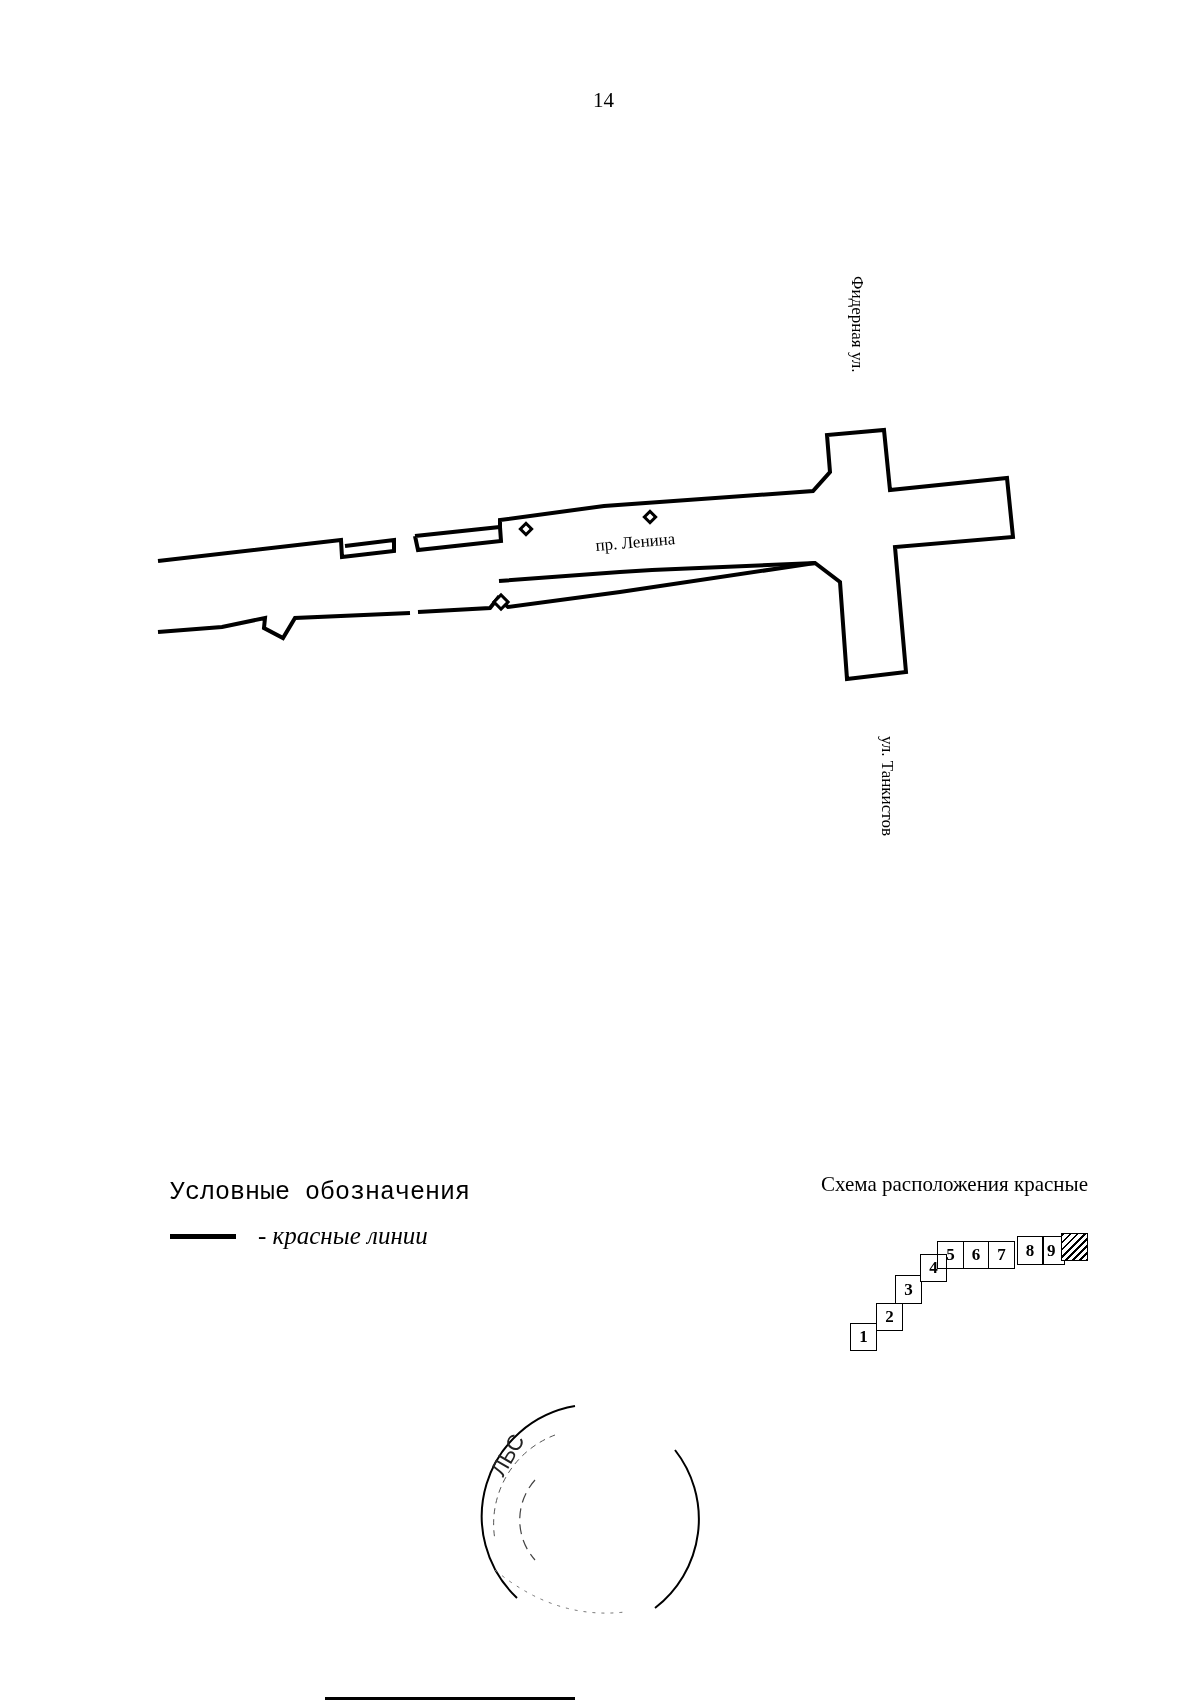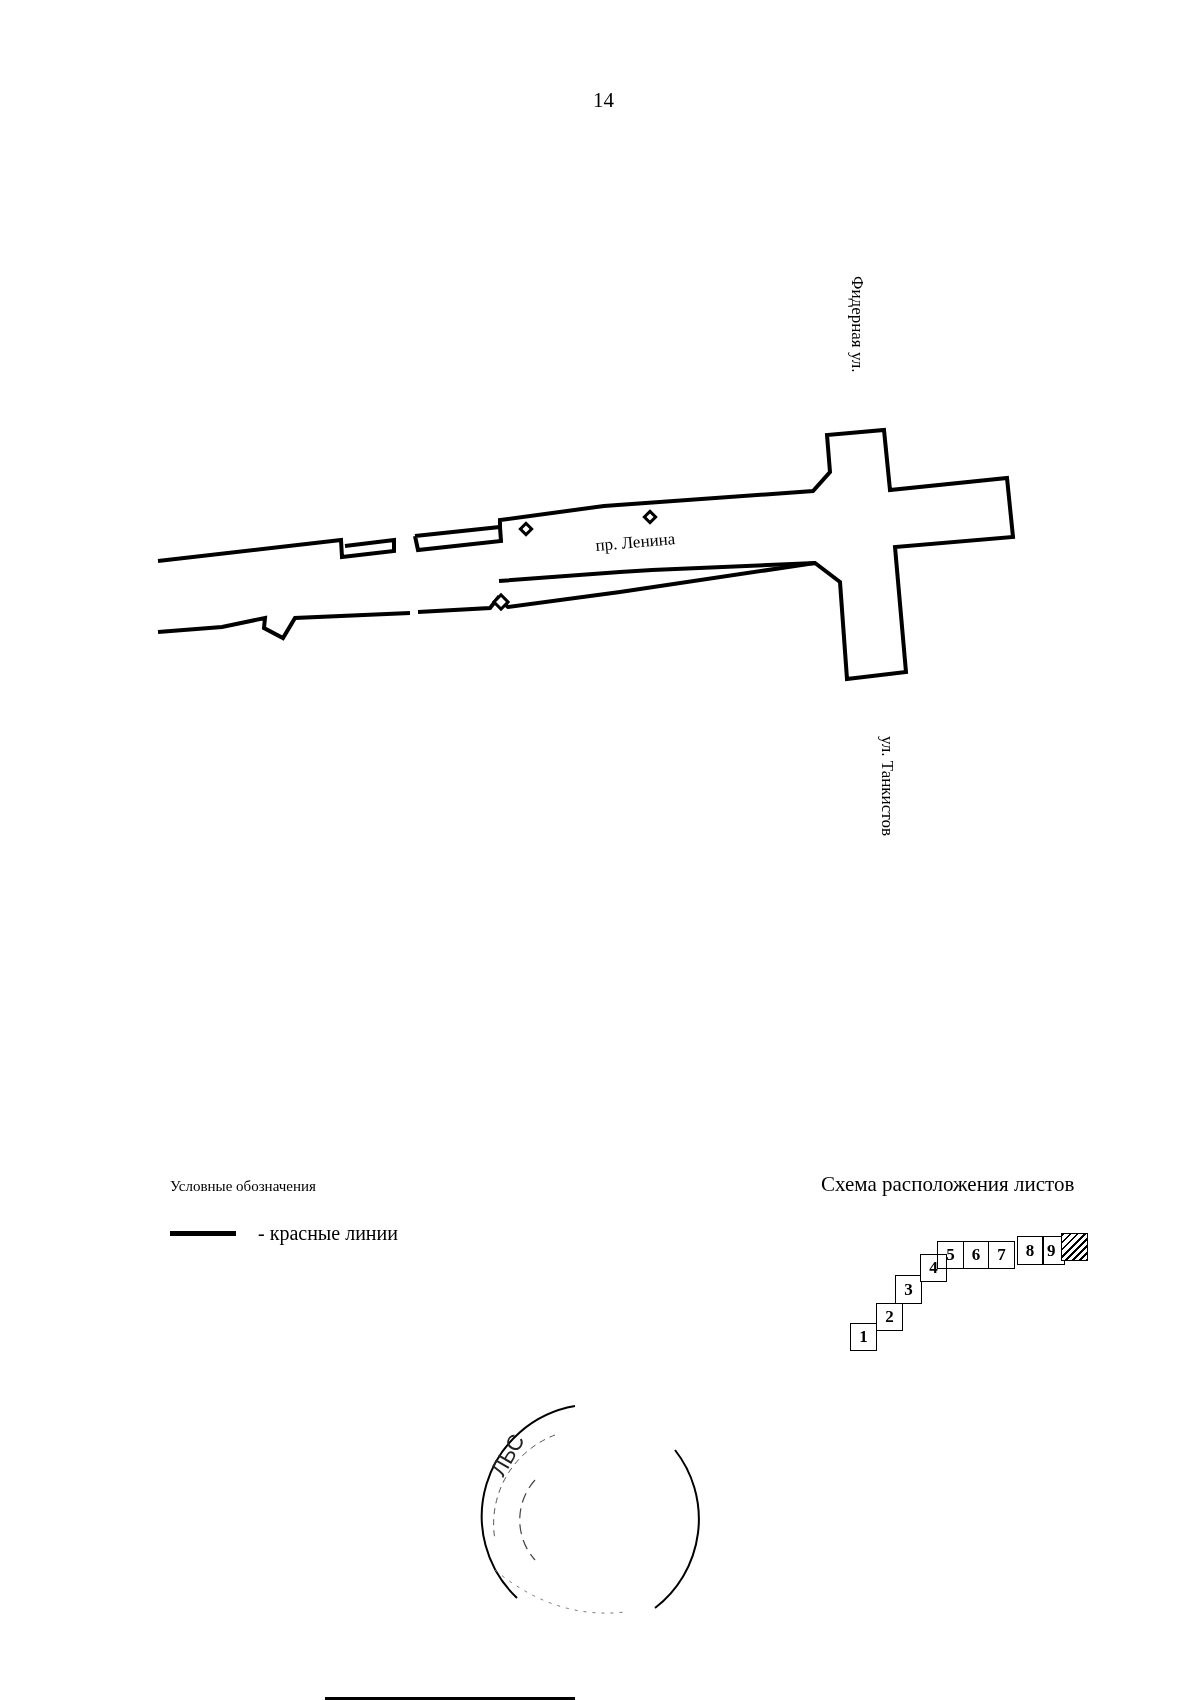--- a/index.html
+++ b/index.html
@@ -1,22 +1,22 @@
 <!DOCTYPE html>
 <html><head>
 <meta charset="utf-8">
 <style>
   html, body { margin: 0; padding: 0; background: #ffffff; }
   body { width: 1200px; height: 1700px; position: relative; overflow: hidden;
          font-family: "Liberation Serif", "DejaVu Serif", serif; color: #000; }
   .page-number { position: absolute; left: 593px; top: 88px; font-size: 21px; }
   .map-svg { position: absolute; left: 0; top: 0; }
   .street-label { font-family: "Liberation Serif", "DejaVu Serif", serif; font-size: 17px; fill: #000; }
-  .legend-title { position: absolute; left: 170px; top: 1178px; font-size: 15px; }
-  .legend-row { position: absolute; left: 170px; top: 1222px; display: flex; align-items: center; font-size: 20px; }
+  .legend-title { position: absolute; left: 170px; top: 1178px; font-size: 25px; font-family: Liberation Mono, monospace; }
+  .legend-row { position: absolute; left: 170px; top: 1222px; display: flex; align-items: center; font-size: 25px; font-style: italic; }
   .legend-swatch { width: 66px; height: 5px; background: #000; margin-right: 22px; }
   .scheme-title { position: absolute; left: 821px; top: 1172px; font-size: 21px; white-space: nowrap; }
   .sheet { position: absolute; border: 1.5px solid #000; box-sizing: border-box; background: #fff;
            font-size: 17px; display: flex; align-items: center; justify-content: center; font-weight: bold; }
   .sheet.current { background: repeating-linear-gradient(135deg, #000 0 2px, #fff 2px 5px); }
   .stamp { position: absolute; left: 455px; top: 1390px; }
   .bottom-bar { position: absolute; left: 325px; top: 1697px; width: 250px; height: 3px; background: #000; }
 </style>
 </head>
 <body>
@@ -43,21 +43,21 @@
   <text class="street-label" x="852" y="276" transform="rotate(90 852 276)">Фидерная ул.</text>
   <text class="street-label" x="882" y="736" transform="rotate(90 882 736)">ул. Танкистов</text>
 </svg>
 
 <div class="legend-title">Условные обозначения</div>
 <div class="legend-row">
   <span class="legend-swatch"></span>
   <span>- красные линии</span>
 </div>
 
-<div class="scheme-title">Схема расположения листов</div>
+<div class="scheme-title">Схема расположения красные</div>
 <div>
   <div class="sheet" style="left:850px;top:1323px;width:27px;height:28px;">1</div>
   <div class="sheet" style="left:876px;top:1303px;width:27px;height:28px;">2</div>
   <div class="sheet" style="left:895px;top:1275px;width:27px;height:29px;">3</div>
   <div class="sheet" style="left:920px;top:1254px;width:27px;height:28px;">4</div>
   <div class="sheet" style="left:937px;top:1241px;width:27px;height:28px;background:transparent;">5</div>
   <div class="sheet" style="left:963px;top:1241px;width:26px;height:28px;">6</div>
   <div class="sheet" style="left:988px;top:1241px;width:27px;height:28px;">7</div>
   <div class="sheet" style="left:1017px;top:1236px;width:26px;height:29px;">8</div>
   <div class="sheet" style="left:1043px;top:1236px;width:22px;height:29px;justify-content:flex-start;padding-left:3px;">9</div>

